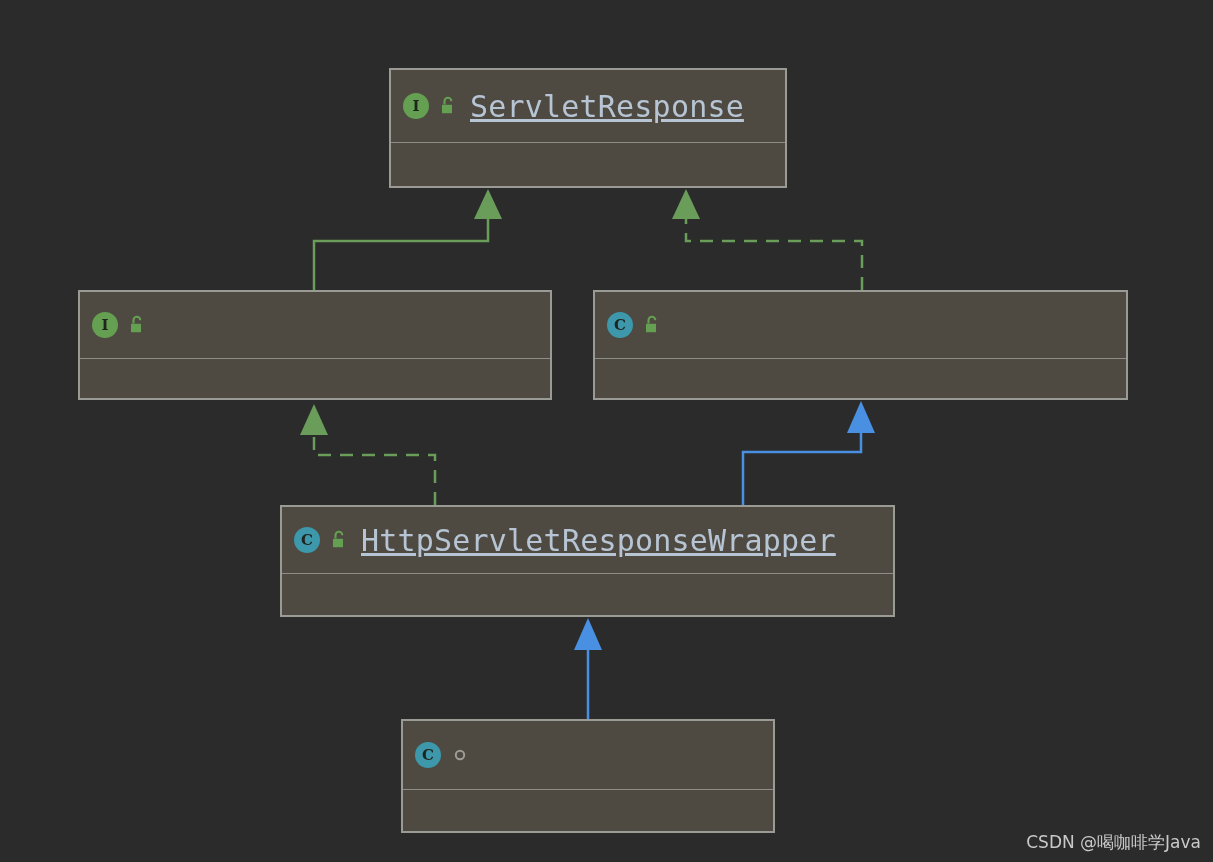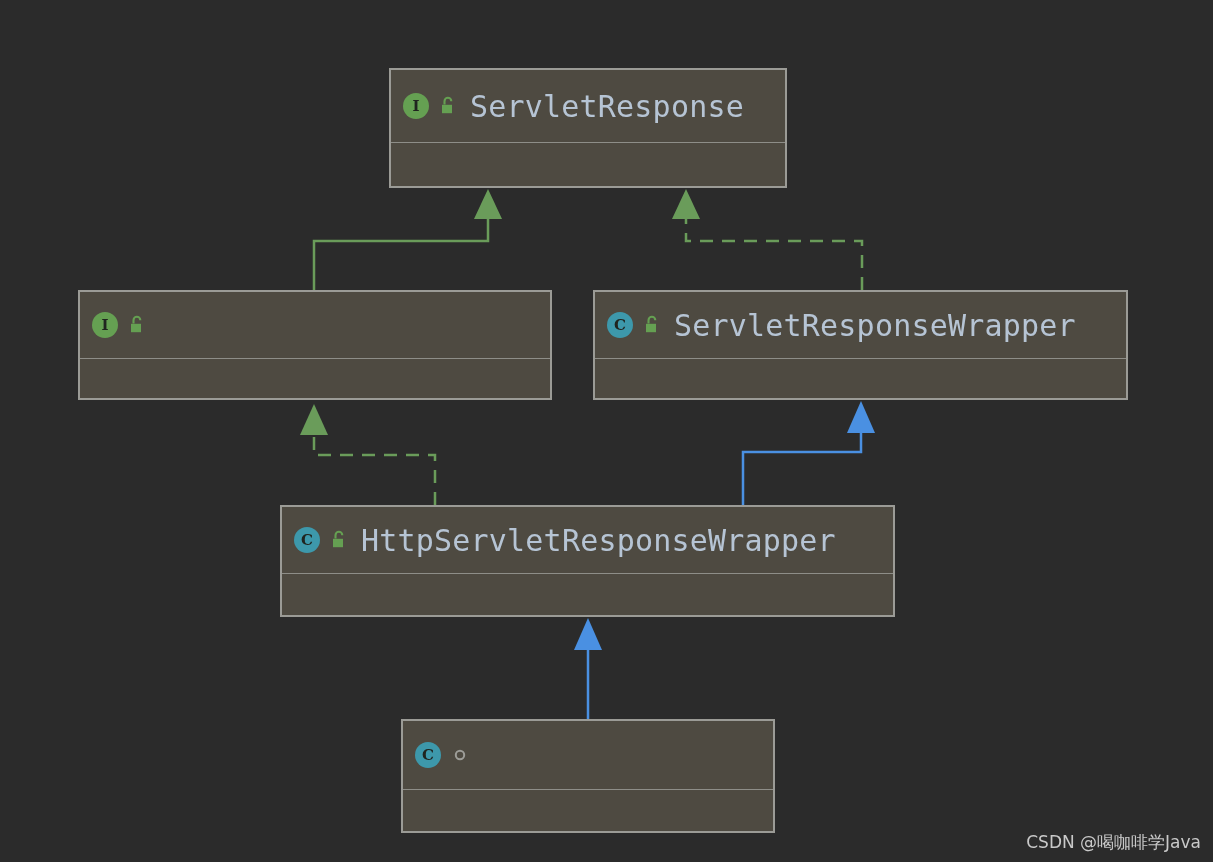--- a/index.html
+++ b/index.html
@@ -52,20 +52,21 @@
     flex: 1 1 auto;
     border-top: 1px solid #8e8e88;
     box-sizing: border-box;
   }
   .uml-node-title {
     color: #b6c4d4;
     font-family: "DejaVu Sans Mono", "Liberation Mono", monospace;
     font-size: 30px;
     letter-spacing: 0.2px;
     white-space: nowrap;
+    text-decoration: underline;
   }
 
   
   .kind-icon {
     flex: 0 0 auto;
     width: 26px;
     height: 26px;
     border-radius: 50%;
     display: flex;
     align-items: center;
@@ -173,21 +174,20 @@
 
   <div class="uml-node" style="left:593px; top:290px; width:535px; height:110px;">
     <div class="uml-node-header" style="height:66px;">
       <span class="kind-icon cls">C</span>
       <span class="vis-icon">
         <svg viewBox="0 0 20 22" width="20" height="22" aria-hidden="true">
           <path d="M6.5 9.5 V6.2 a3.4 3.4 0 0 1 6.8 0" fill="none" stroke="#65a052" stroke-width="2.1"></path>
           <rect x="4" y="9.8" width="10" height="8.4" fill="#65a052"></rect>
         </svg>
       </span>
-      <span class="uml-node-title">ServletResponseWrapper</span>
     </div>
     <div class="uml-node-body"></div>
   </div>
 
   <div class="uml-node" style="left:280px; top:505px; width:615px; height:112px;">
     <div class="uml-node-header" style="height:66px;">
       <span class="kind-icon cls">C</span>
       <span class="vis-icon">
         <svg viewBox="0 0 20 22" width="20" height="22" aria-hidden="true">
           <path d="M6.5 9.5 V6.2 a3.4 3.4 0 0 1 6.8 0" fill="none" stroke="#65a052" stroke-width="2.1"></path>

